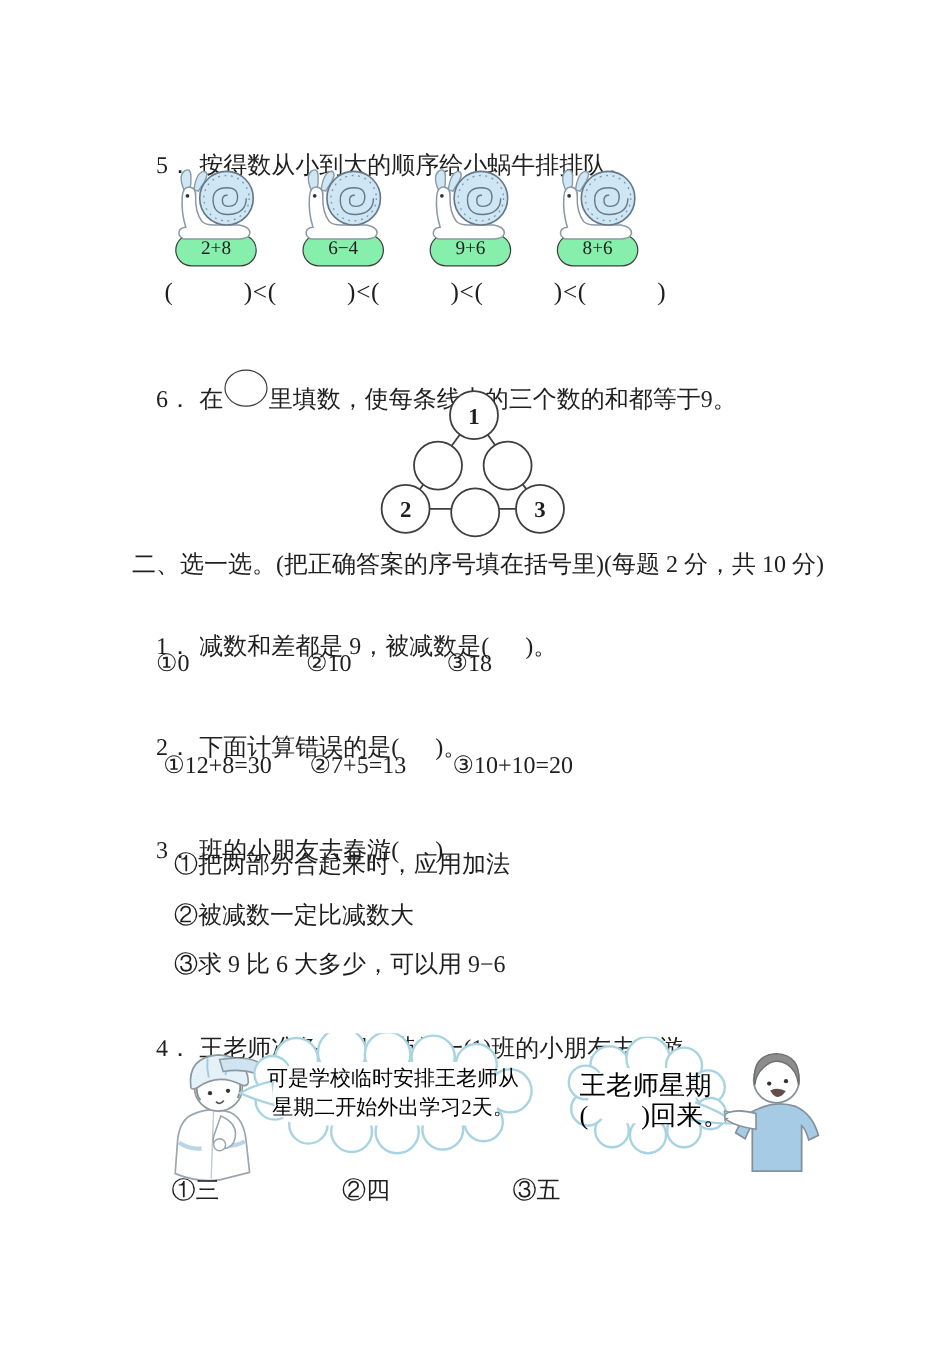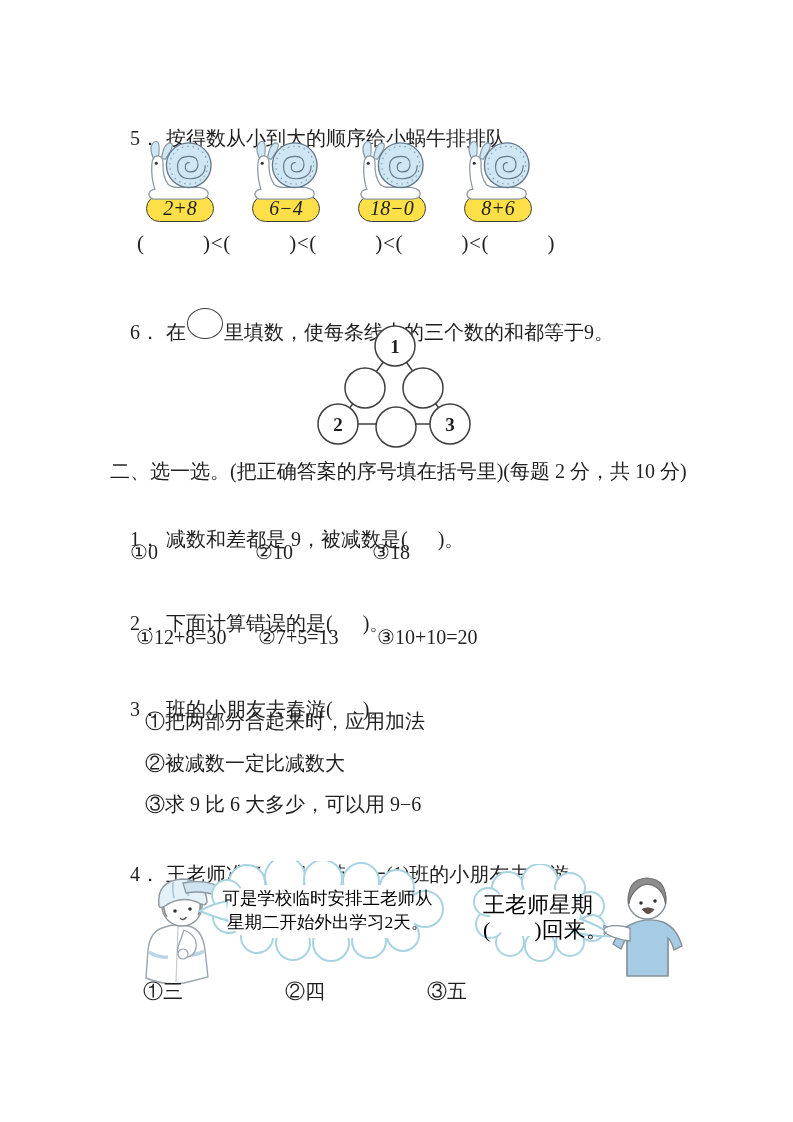--- a/index.html
+++ b/index.html
@@ -11,22 +11,22 @@
   }
   .abs { position:absolute; white-space:pre; }
   .qline { font-size:20px; line-height:26px; }
   .qnum { display:inline-block; margin-right:6px; }
   
   .snail-row { position:absolute; left:127px; top:138px; display:flex; }
   .snail-block { width:106px; display:flex; flex-direction:column; align-items:center; }
   .snail-art { width:80px; height:64px; display:block; position:relative; z-index:2; }
   .snail-label {
     position:relative; z-index:1; margin-top:-7px; min-width:68px; height:27px;
-    border:1.4px solid #3c3c3c; border-radius:14px; background:#fde047;
-    font-size:20px; line-height:24px; text-align:center; padding:0 10px; white-space:pre;font-style:italic;
+    border:1.4px solid #3c3c3c; border-radius:14px; background:#86efac;
+    font-size:16px; line-height:24px; text-align:center; padding:0 10px; white-space:pre;
   }
   .answer-line { left:137px; top:231px; font-size:21px; letter-spacing:0.6px; }
   
   .q6-line { left:110px; top:288px; }
   .q6-circle {
     display:inline-block; width:36px; height:31px; border:1.5px solid #3a3a3a;
     border-radius:50%; background:#fff; vertical-align:-6px; margin:0 1px;
     position:relative; top:-6px;
   }
   .triangle-svg { position:absolute; left:308px; top:324px; }
@@ -101,21 +101,21 @@
     <div class="snail-block">
       <svg class="snail-art" viewBox="0 0 80 66">
           <use href="#sym-snail"></use>
         </svg>
       <div class="snail-label">6−4</div>
     </div>
     <div class="snail-block">
       <svg class="snail-art" viewBox="0 0 80 66">
           <use href="#sym-snail"></use>
         </svg>
-      <div class="snail-label">18−0</div>
+      <div class="snail-label">9+6</div>
     </div>
     <div class="snail-block">
       <svg class="snail-art" viewBox="0 0 80 66">
           <use href="#sym-snail"></use>
         </svg>
       <div class="snail-label">8+6</div>
     </div>
   </div>
 
   <div class="abs answer-line">(          )&lt;(          )&lt;(          )&lt;(          )&lt;(          )</div>

